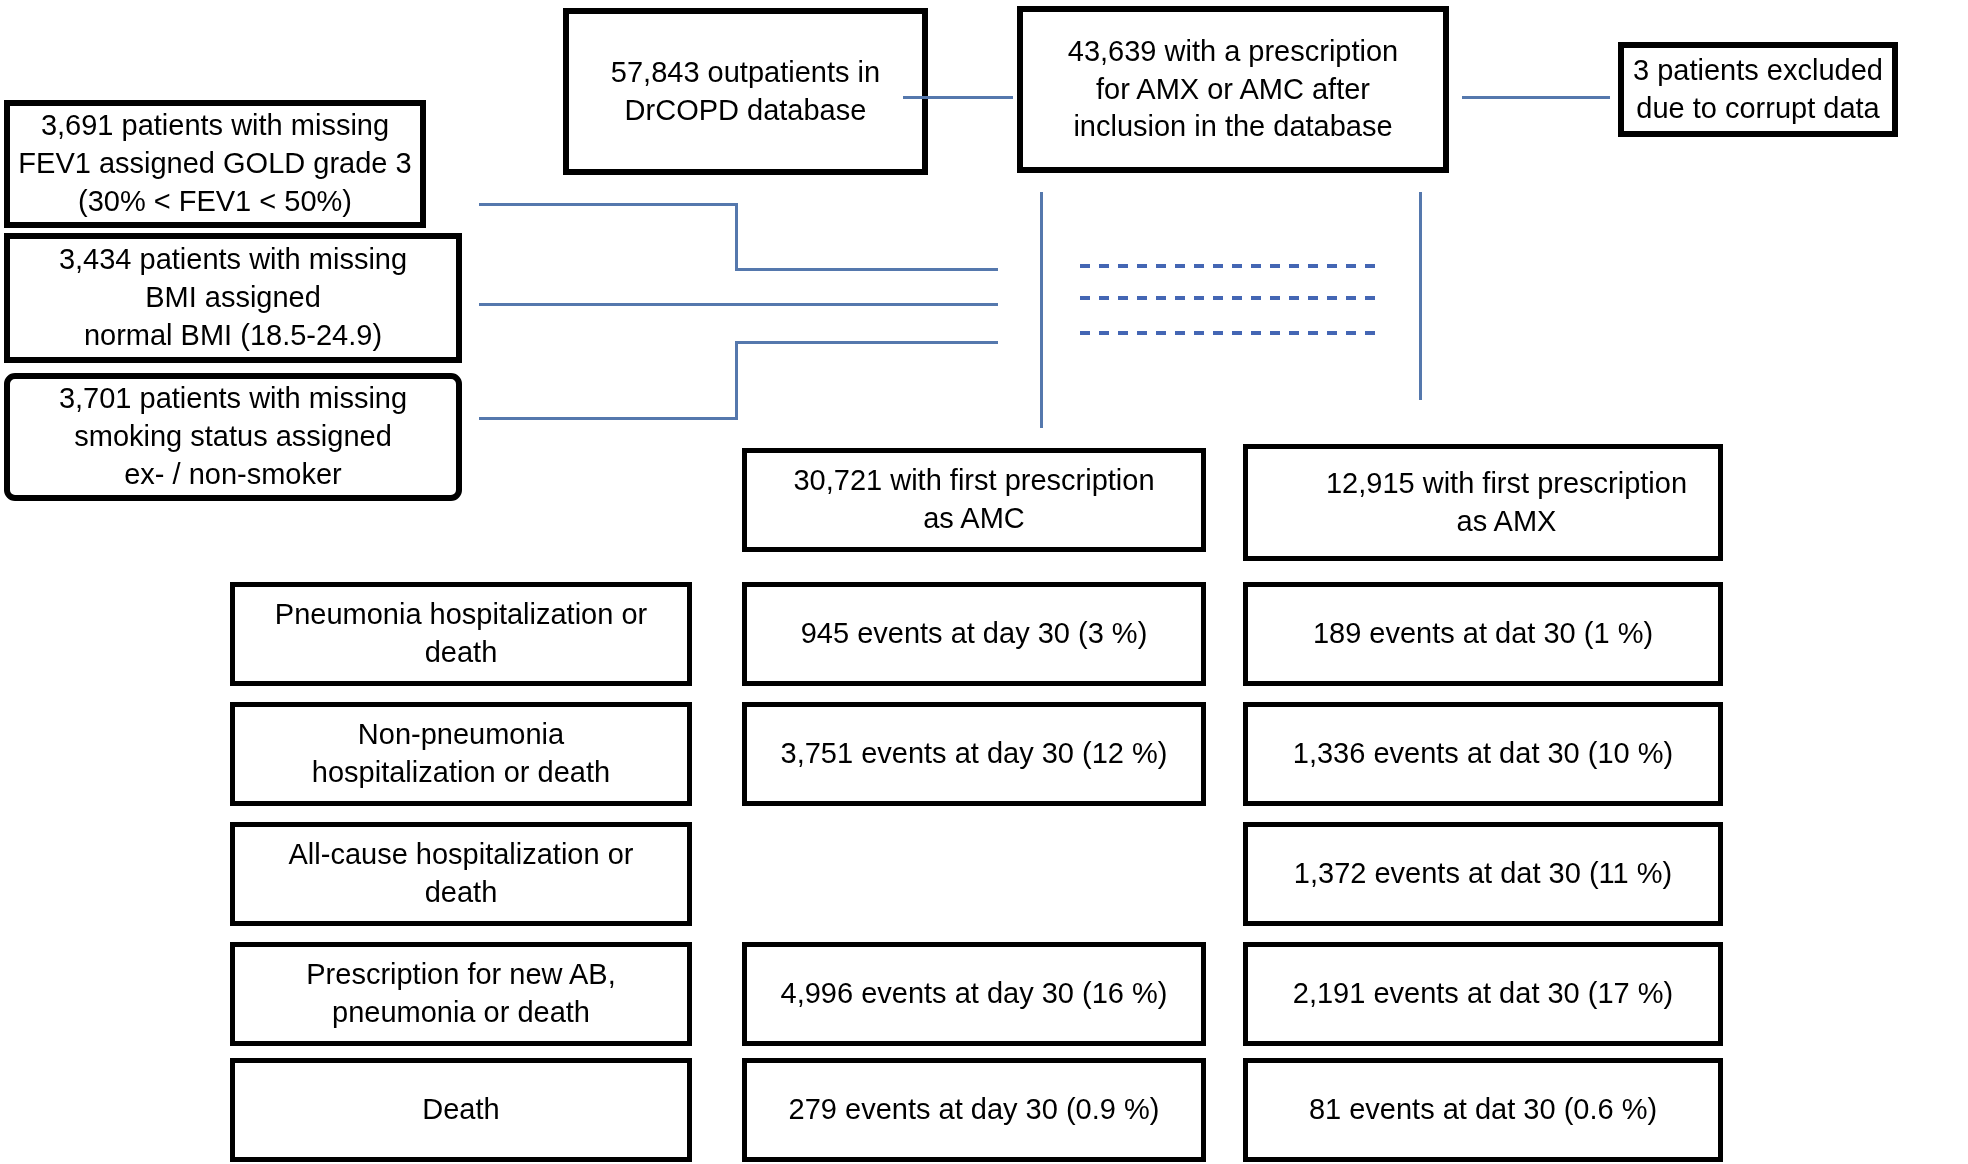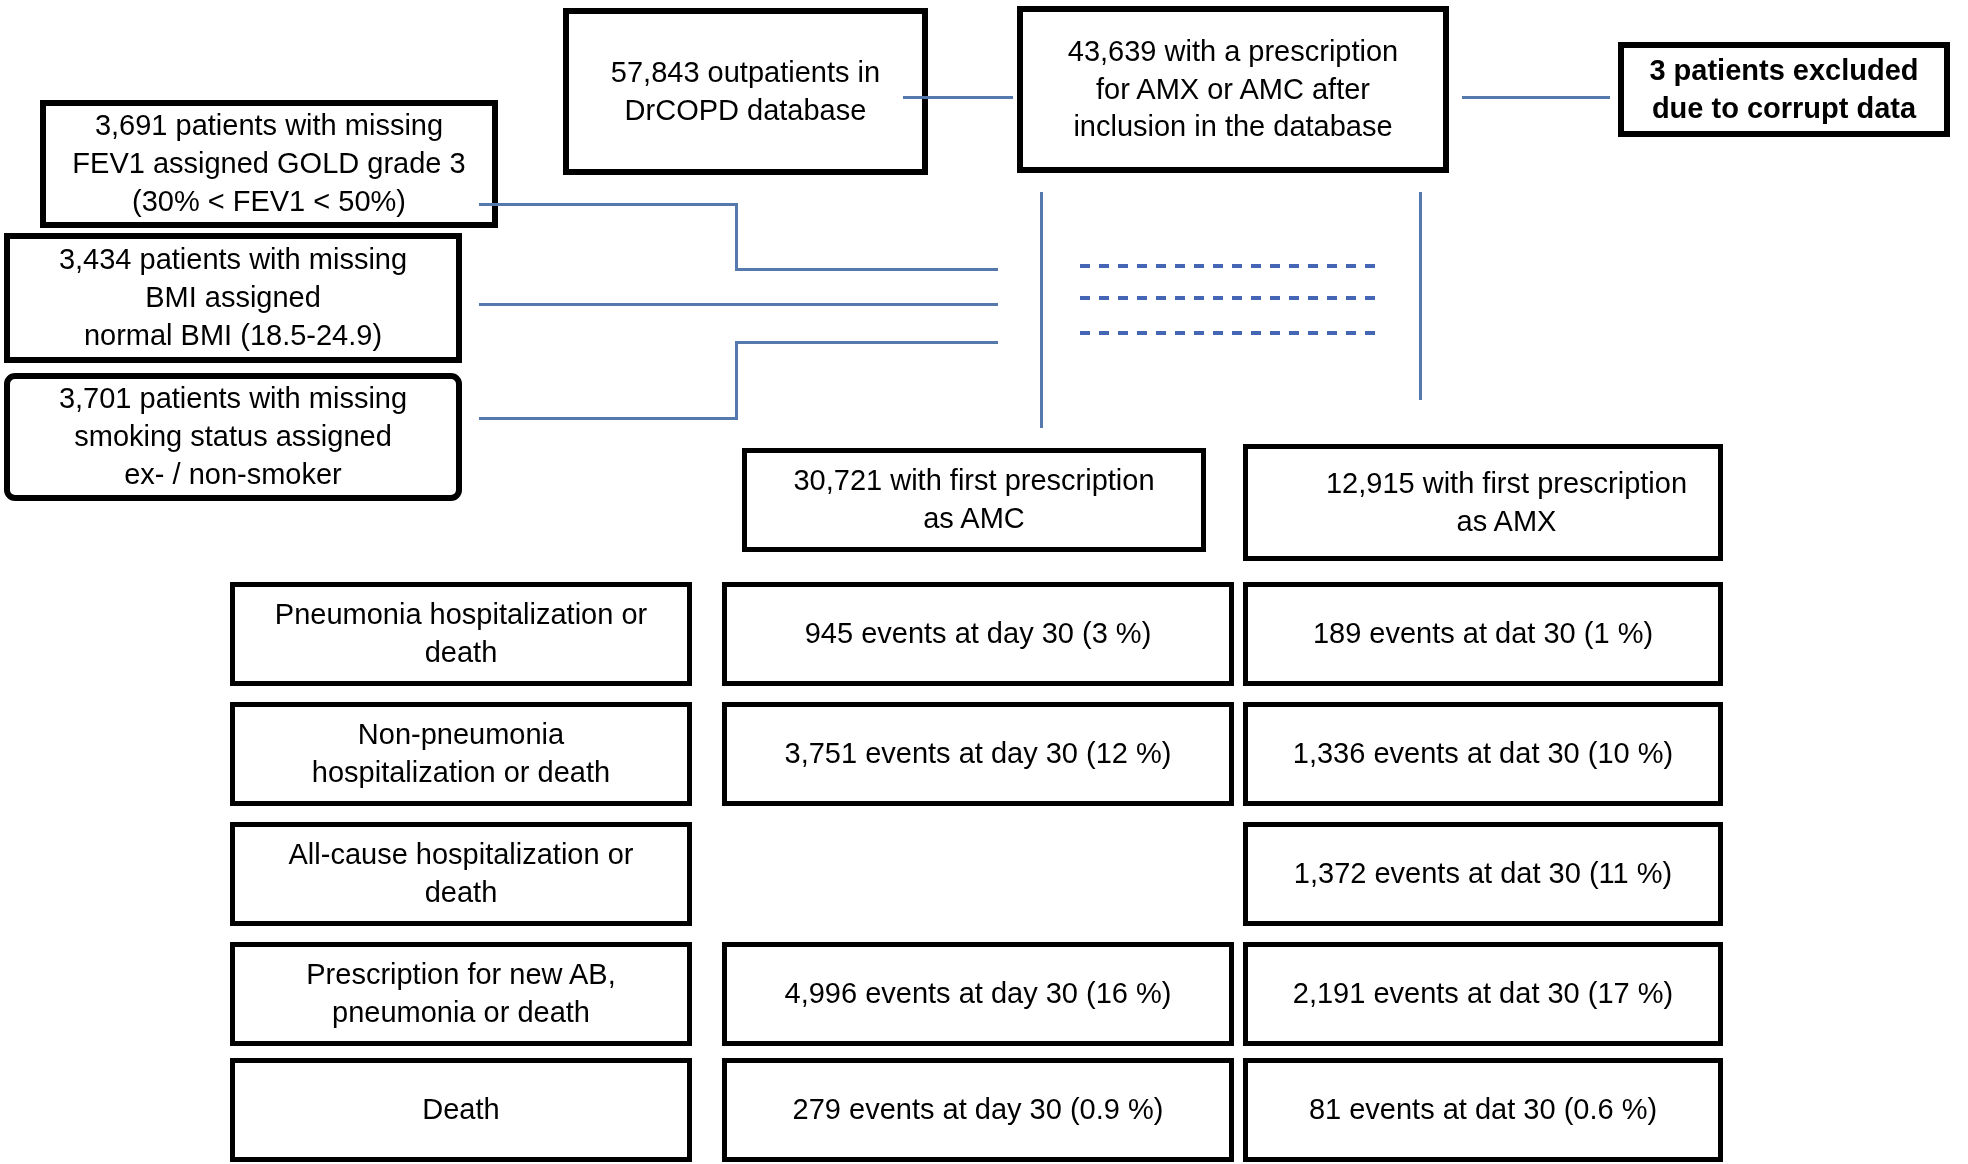--- a/index.html
+++ b/index.html
@@ -8,33 +8,33 @@
     position:relative; width:1968px; height:1164px; background:#ffffff;
     font-family:"Liberation Sans", sans-serif; color:#000000; overflow:hidden;
   }
   .box {
     position:absolute; box-sizing:border-box; background:#ffffff;
     border:5px solid #000000; display:flex; align-items:center; justify-content:center;
     text-align:center; white-space:pre-line; font-size:29px; line-height:1.3;
   }
   .bthick { border-width:6px; }
   
-  .b-fev1    { left:4px;   top:100px; width:458px; height:128px;margin-left:36px; }
+  .b-fev1    { left:4px;   top:100px; width:422px; height:128px; }
   .b-bmi     { left:4px;   top:233px; width:458px; height:130px; }
   .b-smoke   { left:4px;   top:373px; width:458px; height:128px;border-radius:11px; }
   
   .b-db      { left:527px;  top:8px;  width:365px; height:167px;margin-left:36px; }
   .b-rx      { left:1017px; top:6px;  width:432px; height:167px; }
-  .b-excl    { left:1618px; top:42px; width:332px; height:95px;font-weight:bold;  }
+  .b-excl    { left:1618px; top:42px; width:280px; height:95px;  }
   
   .b-amcgrp  { left:742px;  top:448px; width:464px; height:104px; }
   .b-amxgrp  { left:1243px; top:444px; width:480px; height:117px;padding-left:47px; }
   
   .col-label { left:230px;  width:462px; }
-  .col-amc   { left:722px;  width:512px; }
+  .col-amc   { left:742px;  width:464px; }
   .col-amx   { left:1243px; width:480px; }
   .row-1 { top:582px;  height:104px; }
   .row-2 { top:702px;  height:104px; }
   .row-3 { top:822px;  height:104px; }
   .row-4 { top:942px;  height:104px; }
   .row-5 { top:1058px; height:104px; }
   
   .seg { position:absolute; background:#5578ad; }
   .sg-h { height:3px; }
   .sg-v { width:3px; }

